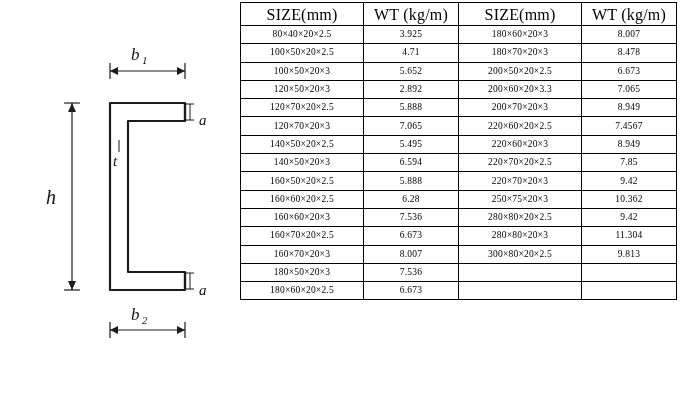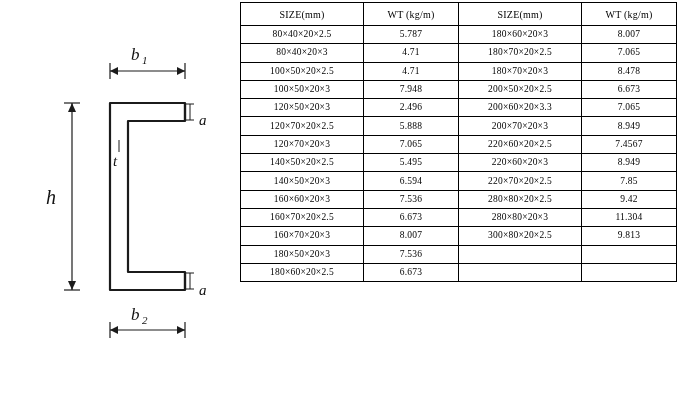--- a/index.html
+++ b/index.html
@@ -58,21 +58,21 @@
     vertical-align: middle;
     height: 17.3px;
     line-height: 15px;
     padding: 0;
     font-size: 9.5px;
     letter-spacing: 0.2px;
     white-space: nowrap;
     overflow: hidden;
   }
   table.spec th {
-    font-size: 10px;
+    font-size: 16px;
     font-weight: normal;
     height: 22px;
   }
   table.spec col.c-size { width: 123px; }
   table.spec col.c-wt   { width: 95px; }
   td.empty { border-left: 1px solid #000; border-right: 1px solid #000; }
   .hdr-bold { font-weight: bold; }
 </style>
 </head>
 <body>
@@ -148,45 +148,39 @@
         <tr>
           <th>SIZE(mm)</th>
           <th class="hdr-bold">WT (kg/m)</th>
           <th>SIZE(mm)</th>
           <th>WT (kg/m)</th>
         </tr>
       </thead>
       <tbody id="tbody">
           <tr>
             <td>80×40×20×2.5</td>
-            <td>5.787</td>
+            <td>3.925</td>
             <td>180×60×20×3</td>
             <td>8.007</td>
-          </tr>
-          <tr>
-            <td>80×40×20×3</td>
-            <td>4.71</td>
-            <td>180×70×20×2.5</td>
-            <td>7.065</td>
           </tr>
           <tr>
             <td>100×50×20×2.5</td>
             <td>4.71</td>
             <td>180×70×20×3</td>
             <td>8.478</td>
           </tr>
           <tr>
             <td>100×50×20×3</td>
-            <td>7.948</td>
+            <td>5.652</td>
             <td>200×50×20×2.5</td>
             <td>6.673</td>
           </tr>
           <tr>
             <td>120×50×20×3</td>
-            <td>2.496</td>
+            <td>2.892</td>
             <td>200×60×20×3.3</td>
             <td>7.065</td>
           </tr>
           <tr>
             <td>120×70×20×2.5</td>
             <td>5.888</td>
             <td>200×70×20×3</td>
             <td>8.949</td>
           </tr>
           <tr>
@@ -201,20 +195,32 @@
             <td>220×60×20×3</td>
             <td>8.949</td>
           </tr>
           <tr>
             <td>140×50×20×3</td>
             <td>6.594</td>
             <td>220×70×20×2.5</td>
             <td>7.85</td>
           </tr>
           <tr>
+            <td>160×50×20×2.5</td>
+            <td>5.888</td>
+            <td>220×70×20×3</td>
+            <td>9.42</td>
+          </tr>
+          <tr>
+            <td>160×60×20×2.5</td>
+            <td>6.28</td>
+            <td>250×75×20×3</td>
+            <td>10.362</td>
+          </tr>
+          <tr>
             <td>160×60×20×3</td>
             <td>7.536</td>
             <td>280×80×20×2.5</td>
             <td>9.42</td>
           </tr>
           <tr>
             <td>160×70×20×2.5</td>
             <td>6.673</td>
             <td>280×80×20×3</td>
             <td>11.304</td>

